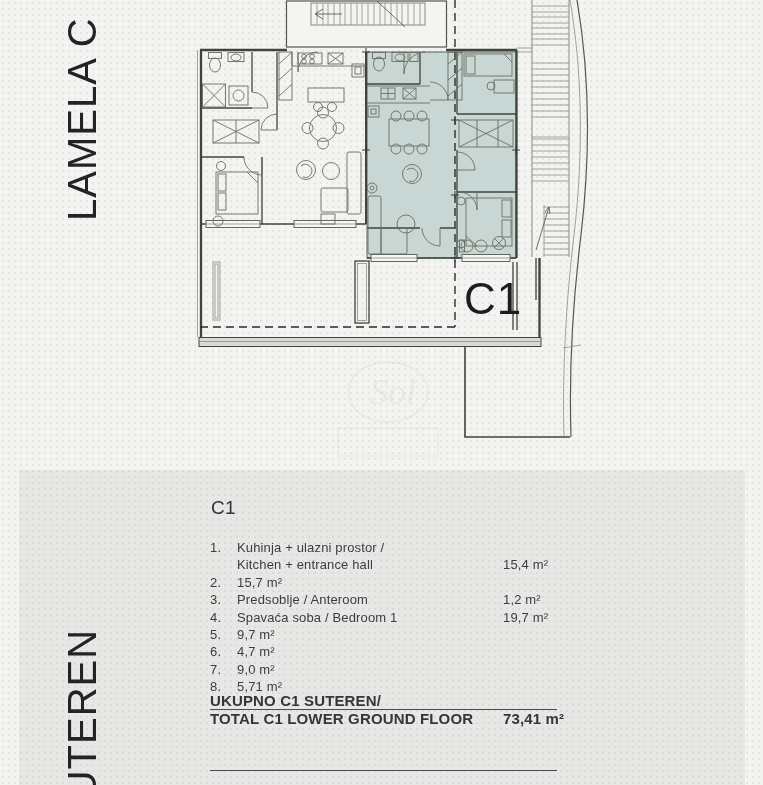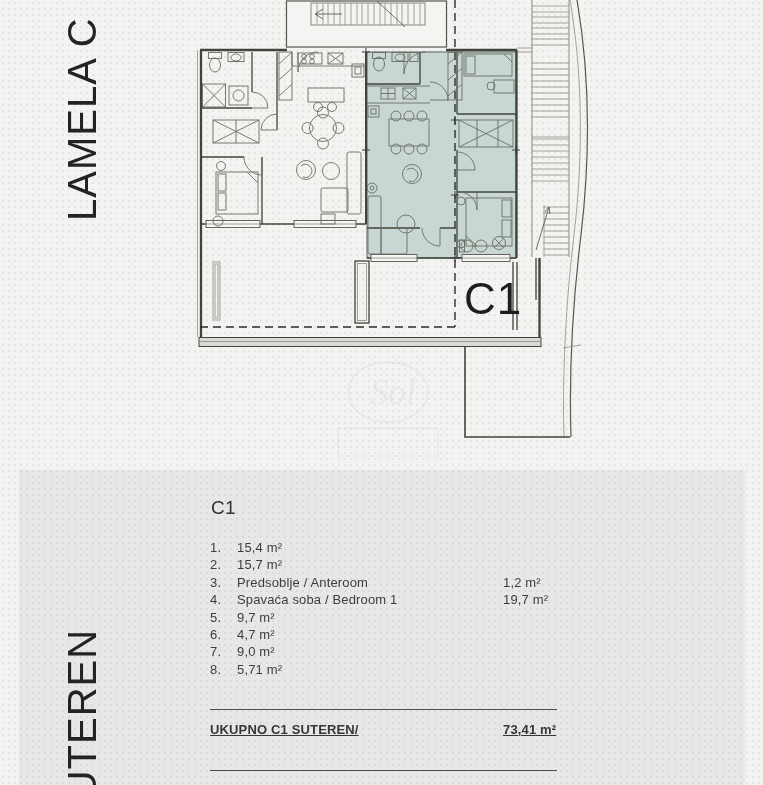--- a/index.html
+++ b/index.html
@@ -43,23 +43,23 @@
   }
   .table{
     position:absolute;left:210px;top:539px;width:348px;
     font-size:13px;line-height:17.4px;color:var(--ink);letter-spacing:.15px;
   }
   .trow{display:grid;grid-template-columns:27px 266px 1fr;}
   .tnum{align-self:start;}
   .tarea{align-self:end;white-space:nowrap;}
   .rule{position:absolute;left:210px;width:347px;height:0;border-top:1.2px solid #4c4c4c;}
   .total{
-    position:absolute;left:210px;top:721px;width:348px;
+    position:absolute;left:210px;top:692px;width:348px;
     display:grid;grid-template-columns:293px 1fr;
-    font-size:13px;line-height:17.6px;font-weight:bold;color:#363636;letter-spacing:.15px;text-decoration:underline;
+    font-size:15px;line-height:17.6px;font-weight:bold;color:#363636;letter-spacing:.15px;
   }
 </style>
 </head>
 <body>
 
 <div class="vtext" style="left:62px;top:221px;">LAMELA C</div>
 <div class="vtext" style="left:62px;top:827px;">SUTEREN</div>
 
 <svg id="plan" width="763" height="460" viewBox="0 0 763 460">
 
@@ -272,20 +272,24 @@
   </g>
 </svg>
 
 <div class="panel"></div>
 
 <div class="panel-title">C1</div>
 
 <div class="table">
     <div class="trow">
       <div class="tnum">1.</div>
+      <div>
+        <div>Kuhinja + ulazni prostor /</div>
+        <div>Kitchen + entrance hall</div>
+      </div>
       <div class="tarea">15,4 m²</div>
     </div>
     <div class="trow">
       <div class="tnum">2.</div>
       <div class="tarea">15,7 m²</div>
     </div>
     <div class="trow">
       <div class="tnum">3.</div>
       <div>
         <div>Predsoblje / Anteroom</div>
@@ -315,17 +319,18 @@
       <div class="tnum">8.</div>
       <div class="tarea">5,71 m²</div>
     </div>
   </div>
 
 <div class="rule" style="top:709px;"></div>
 
 <div class="total">
   <div>
     <div>UKUPNO C1 SUTEREN/</div>
+    <div>TOTAL C1 LOWER GROUND FLOOR</div>
   </div>
   <div class="tarea">73,41 m²</div>
 </div>
 
 <div class="rule" style="top:770px;"></div>
 
 </body></html>

